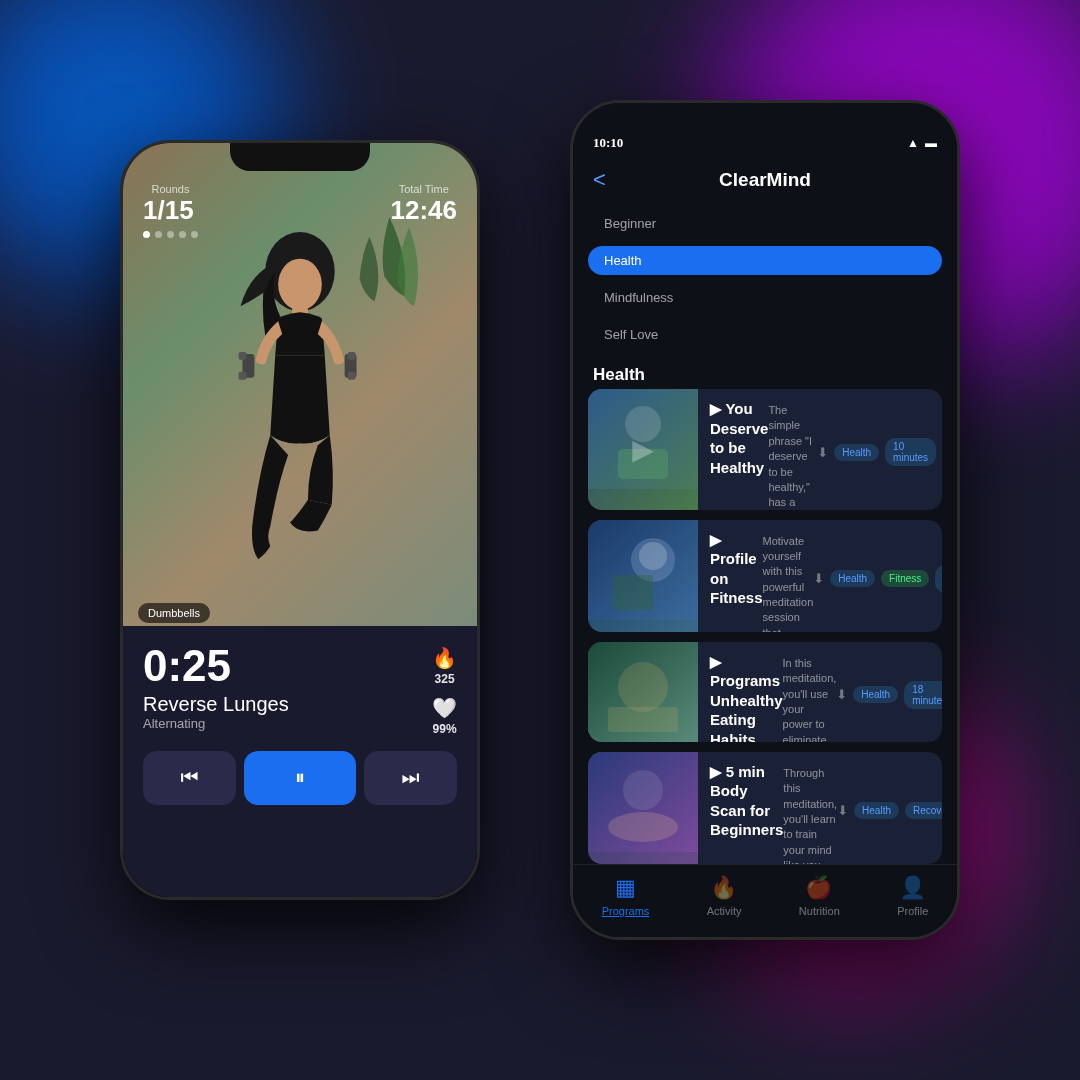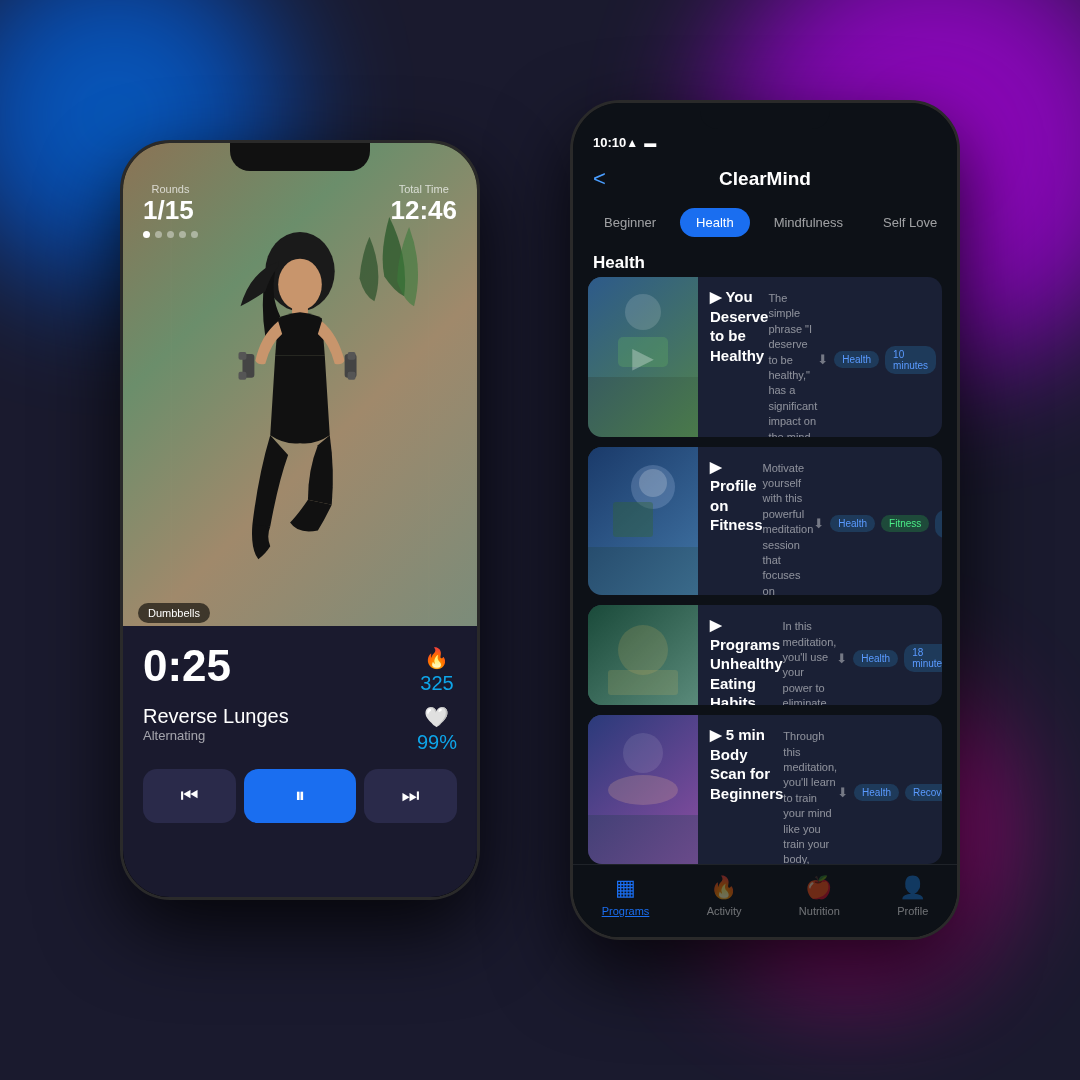--- a/index.html
+++ b/index.html
@@ -148,21 +148,21 @@
       padding: 15px 20px;
       position: absolute;
       bottom: 0; left: 0; right: 0;
       height: 36%;
     }
 
     .timer {
       font-size: 44px;
       font-weight: 800;
       color: #fff;
-      margin-bottom: 14px;
+      margin-bottom: 2px;
     }
 
     .exercise-name {
       font-size: 20px;
       font-weight: 400;
       color: #fff;
     }
 
     .exercise-sub {
       font-size: 13px;
@@ -171,23 +171,23 @@
 
     .stat-item {
       display: flex;
       flex-direction: column;
       align-items: center;
     }
 
     .stat-icon { font-size: 20px; margin-bottom: 2px; }
 
     .stat-num {
-      font-size: 20px;
-      font-weight: 400;
-      color: #0ea5e9;
+      font-size: 12px;
+      font-weight: 700;
+      color: #e5e5e5;
     }
 
     
     .controls {
       display: flex;
       gap: 8px;
       margin-top: 15px;
     }
 
     .ctrl-btn {
@@ -230,25 +230,27 @@
       width: 100%; height: 100%;
       background: #0d1117;
       display: flex;
       flex-direction: column;
       overflow: hidden;
     }
 
     
     .status-bar {
       display: flex;
+      justify-content: space-between;
       align-items: center;
       padding: 32px 20px 8px;
       color: #fff;
       font-size: 13px;
       font-weight: 600;
+      font-family: Liberation Serif, serif;
     }
 
     .status-icons { display: flex; gap: 6px; align-items: center; font-size: 12px; }
 
     
     .app-header {
       display: flex;
       align-items: center;
       padding: 8px 20px;
       position: relative;
@@ -268,20 +270,21 @@
       font-weight: 700;
       color: #fff;
     }
 
     
     .tabs-row {
       display: flex;
       padding: 8px 15px;
       gap: 8px;
       overflow: hidden;
+      flex-direction: column;
     }
 
     .tab-item {
       padding: 7px 16px;
       border-radius: 20px;
       font-size: 13px;
       cursor: pointer;
       color: rgba(255,255,255,0.6);
       white-space: nowrap;
     }

